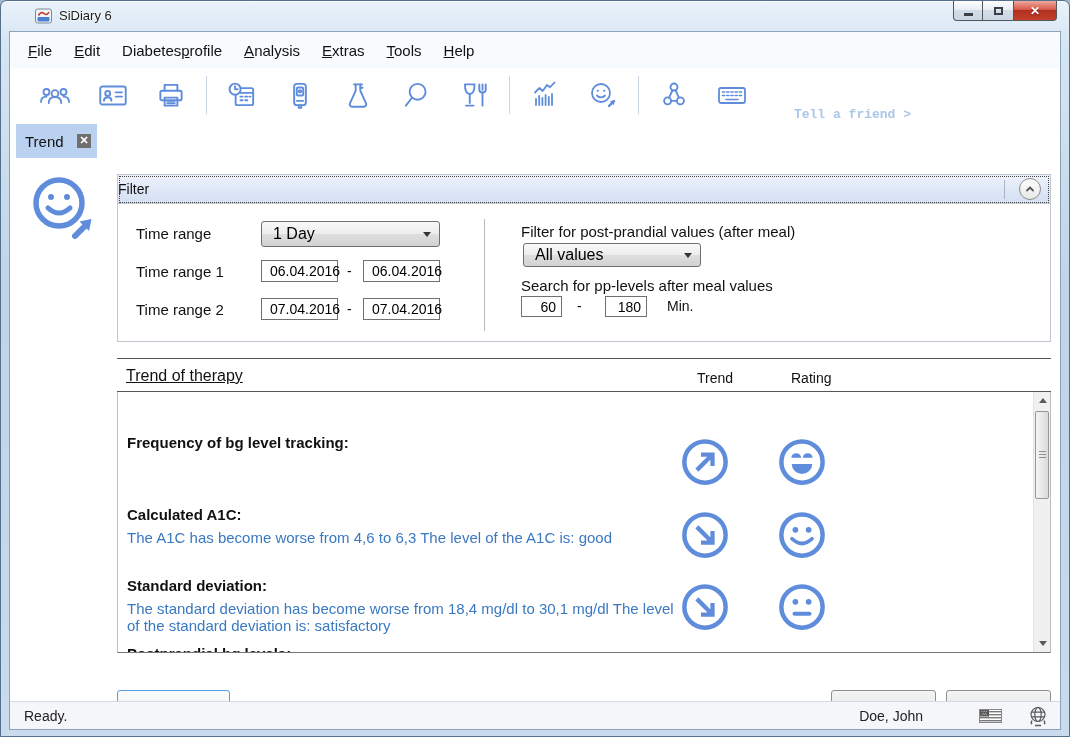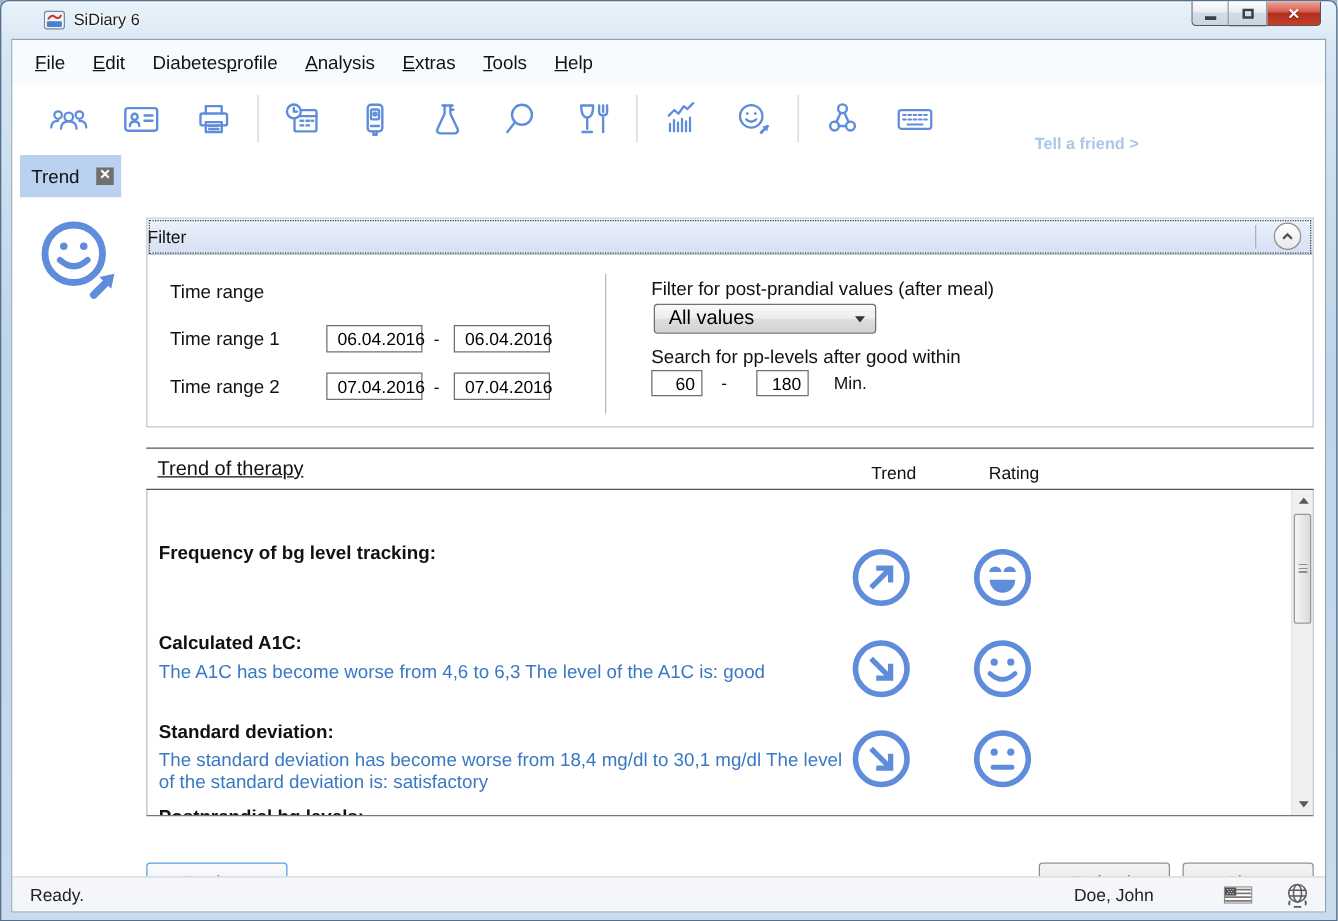--- a/index.html
+++ b/index.html
@@ -36,21 +36,21 @@
   .menubar { position:absolute; top:0; left:0; right:0; height:36px;
     background:#f8fbfe; display:flex; align-items:center; padding-left:9px; }
   .menu-item { font-size:15px; color:#111; padding:4px 9px; margin-right:4px; cursor:default; }
   .menu-item u { text-decoration:underline; }
 
   .toolbar { position:absolute; top:36px; left:0; right:0; height:54px;
     background:#ffffff; display:flex; align-items:center; padding-left:16px; }
   .tb-icon { width:34px; height:34px; margin:0 12px; flex:none; }
   .tb-sep { width:1px; height:38px; background:#c9d6e6; margin:0 6px; flex:none; }
   .tell-a-friend { position:absolute; top:39px; right:149px; font-size:13px;
-    font-weight:bold; }
+    font-weight:bold;font-family:Liberation Mono, monospace; }
 
   .tabbar { position:absolute; top:90px; left:0; right:0; height:36px; background:#fff; }
   .tab { position:absolute; left:6px; top:2px; width:81px; height:34px;
     display:flex; align-items:center; padding-left:9px; font-size:15px; color:#111; }
   .tab-close { position:absolute; right:6px; top:10px; width:14px; height:14px;
     background:#6f6f6f; color:#fff; font-size:11px; line-height:13px; text-align:center;
     font-weight:bold; }
 
   .main { position:absolute; top:126px; left:0; right:0; bottom:28px; background:#fff; }
 
@@ -299,39 +299,43 @@
           <span class="filter-title">Filter</span>
           <div class="collapse-sep"></div>
           <div class="collapse-btn">
             <svg width="12" height="12" viewBox="0 0 12 12" fill="none" stroke="#555" stroke-width="1.8" stroke-linecap="round">
                 <path d="M3 7.5 L6 4.5 L9 7.5"></path>
               </svg>
           </div>
         </div>
 
         <span class="f-label" style="left:18px;top:50px">Time range</span>
+        <div class="combo" style="left:143px;top:46px;width:179px;height:26px">
+          <span>1 Day</span>
+          <span class="arrow"></span>
+        </div>
 
         <span class="f-label" style="left:18px;top:88px">Time range 1</span>
         <div class="dfield" style="left:143px;top:85px;width:77px;height:22px">06.04.2016</div>
         <span class="dash" style="left:229px;top:88px">-</span>
         <div class="dfield" style="left:245px;top:85px;width:77px;height:22px">06.04.2016</div>
 
         <span class="f-label" style="left:18px;top:126px">Time range 2</span>
         <div class="dfield" style="left:143px;top:123px;width:77px;height:22px">07.04.2016</div>
         <span class="dash" style="left:229px;top:126px">-</span>
         <div class="dfield" style="left:245px;top:123px;width:77px;height:22px">07.04.2016</div>
 
         <div class="v-divider"></div>
 
         <span class="f-label" style="left:403px;top:48px">Filter for post-prandial values (after meal)</span>
         <div class="combo" style="left:405px;top:68px;width:178px;height:24px">
           <span>All values</span>
           <span class="arrow"></span>
         </div>
-        <span class="f-label" style="left:403px;top:102px">Search for pp-levels after good within</span>
+        <span class="f-label" style="left:403px;top:102px">Search for pp-levels after meal values</span>
         <div class="nfield" style="left:403px;top:121px;width:41px;height:21px">60</div>
         <span class="dash" style="left:459px;top:123px">-</span>
         <div class="nfield" style="left:487px;top:121px;width:42px;height:21px">180</div>
         <span class="f-label" style="left:549px;top:123px;font-size:14px">Min.</span>
       </div>
 
       <div class="trend-panel">
         <div class="trend-header">
           <span class="trend-title">Trend of therapy</span>
           <span class="col-head col-trend">Trend</span>

